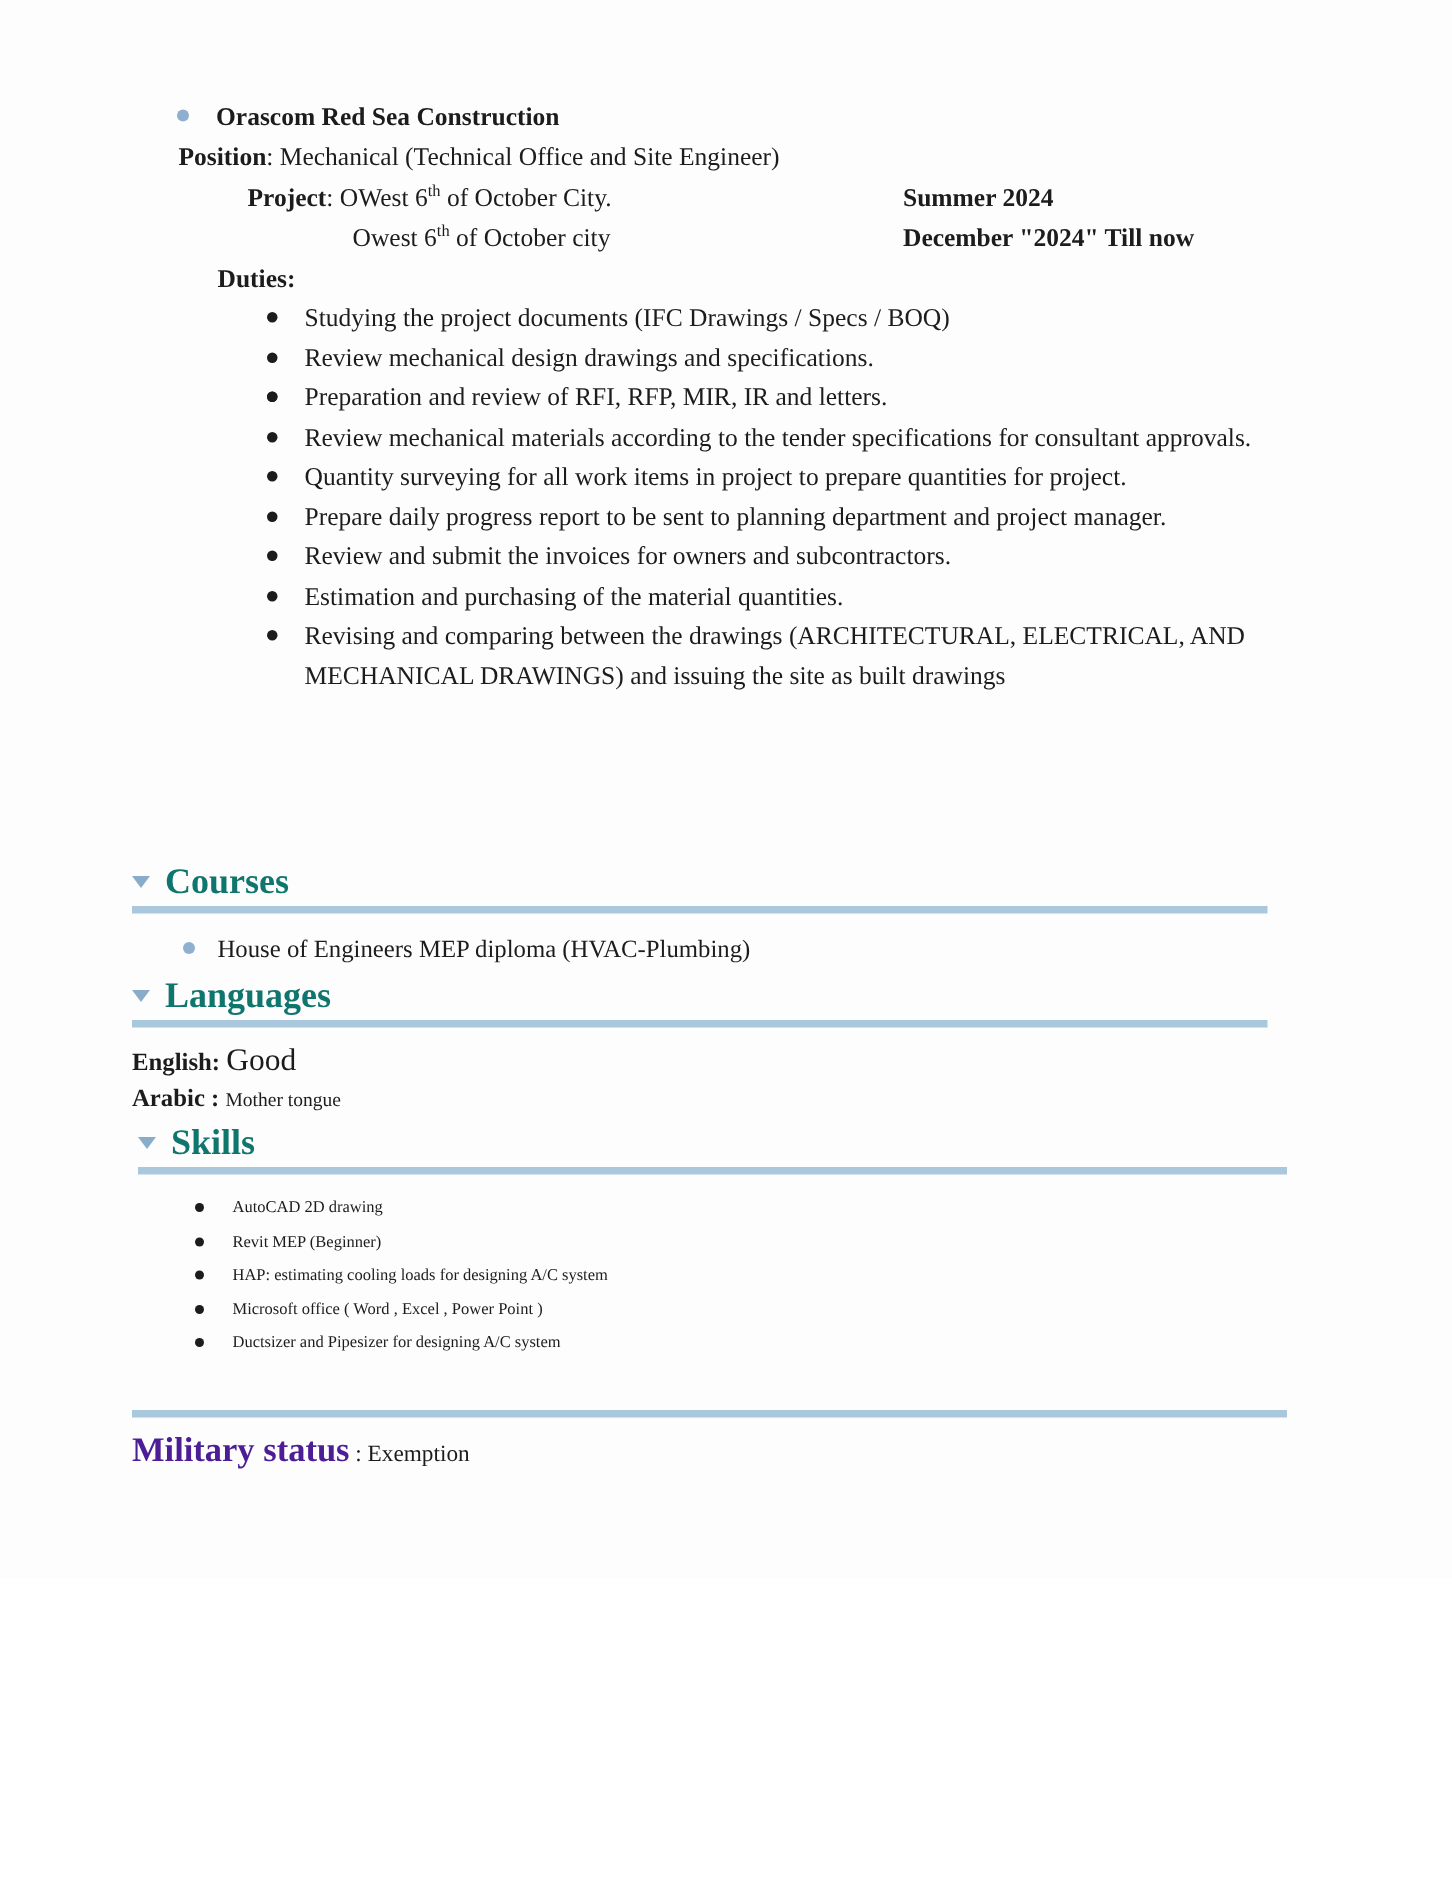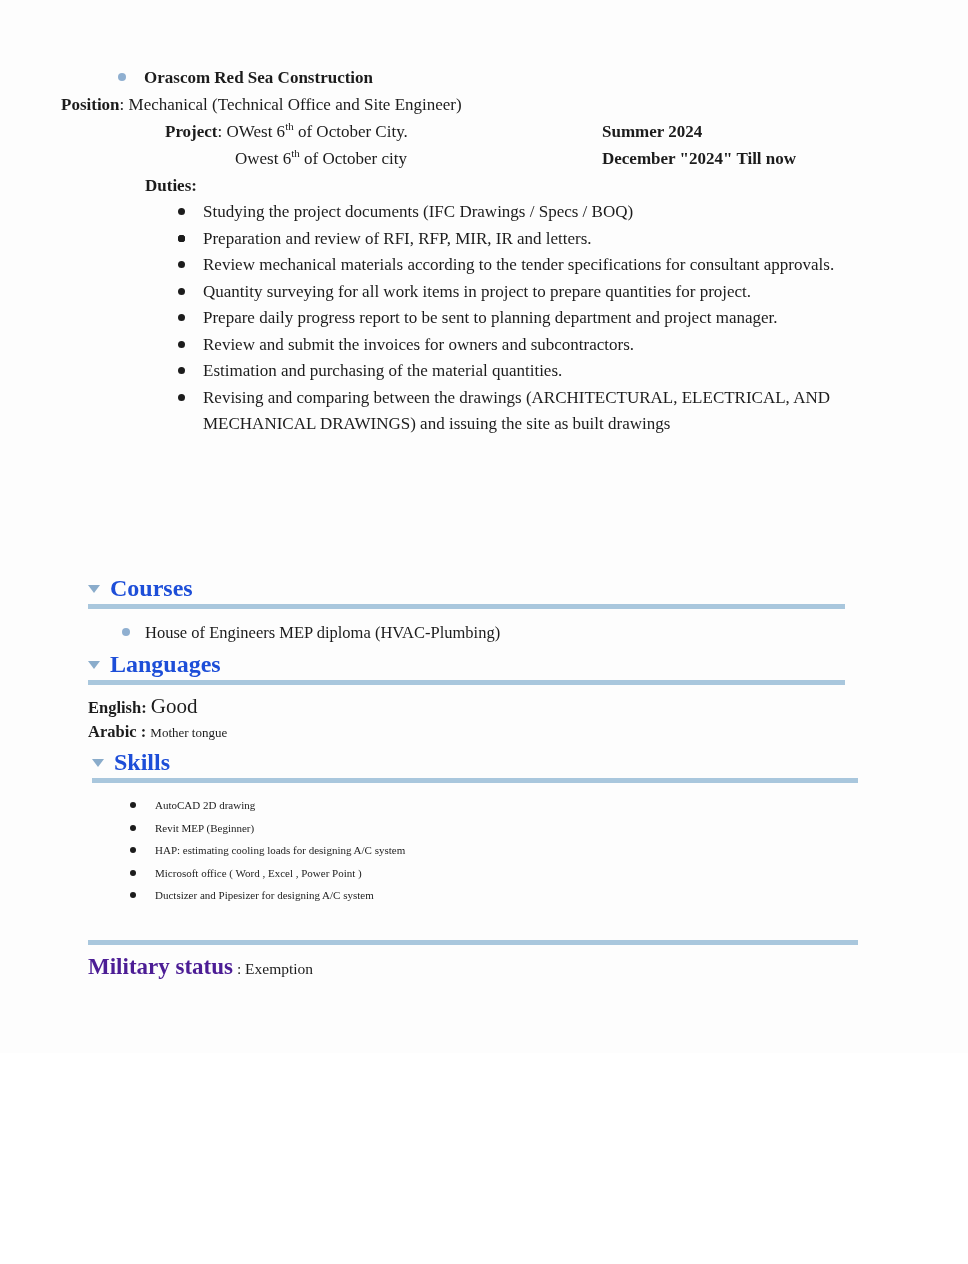--- a/index.html
+++ b/index.html
@@ -13,42 +13,42 @@
   }
 
   
   .experience{position:absolute;top:64px;left:0;width:968px;font-size:17px;}
   .row{position:relative;line-height:27px;}
   .company-row{padding-left:118px;font-weight:bold;}
   .blue-dot{
     display:inline-block;width:8px;height:8px;border-radius:50%;
     background:#8fafd0;margin-right:18px;vertical-align:2px;
   }
-  .position-row{padding-left:61px;}
+  .position-row{padding-left:119px;}
   .project-row{padding-left:165px;}
   .owest-row{padding-left:235px;}
   .duties-label-row{padding-left:145px;font-weight:bold;}
   b,.bold{font-weight:bold;}
   .date{position:absolute;left:602px;top:0;font-weight:bold;}
   sup{font-size:11px;line-height:0;}
 
   ul.duties{list-style:none;margin:0;padding:0;width:848px;}
   ul.duties li{position:relative;padding-left:203px;line-height:26.5px;}
   ul.duties .dot{
     position:absolute;left:178px;top:9px;
     width:7px;height:7px;border-radius:50%;background:#1c1c1c;
   }
 
   
   .sec-heading{
     position:absolute;left:0;width:757px;
     margin-left:88px;
     line-height:28px;padding-bottom:2px;
     border-bottom:5px solid #a9c7dd;
-    color:#1d4ed8;font-weight:bold;font-size:24px;
+    color:#0f766e;font-weight:bold;font-size:24px;
   }
   .tri{
     display:inline-block;width:0;height:0;
     border-left:6px solid transparent;border-right:6px solid transparent;
     border-top:8px solid #8aaccb;
     margin-right:10px;vertical-align:3px;
   }
   .h-courses{top:574px;}
   .h-languages{top:650px;}
   .h-skills{top:748px;margin-left:92px;width:766px;}
@@ -93,21 +93,21 @@
       <b>Project</b><span>: OWest 6</span><sup>th</sup><span> of October City.</span>
       <span class="date">Summer 2024</span>
     </div>
     <div class="row owest-row">
       <span>Owest 6</span><sup>th</sup><span>  of October city</span>
       <span class="date">December "2024" Till now</span>
     </div>
     <div class="row duties-label-row">Duties:</div>
     <ul class="duties">
       <li><span class="dot"></span><span>Studying the project documents (IFC Drawings / Specs / BOQ)</span></li>
-      <li><span class="dot"></span></li>
+      <li><span class="dot"></span><span>Review mechanical design drawings and specifications.</span></li>
       <li><span class="dot"></span></li>
       <li><span class="dot"></span><span>Preparation and review of RFI, RFP, MIR, IR and letters.</span></li>
       <li><span class="dot"></span><span>Review mechanical materials according to the tender specifications for consultant approvals.</span></li>
       <li><span class="dot"></span><span>Quantity surveying for all work items in project to prepare quantities for project.</span></li>
       <li><span class="dot"></span><span>Prepare daily progress report to be sent to planning department and project manager.</span></li>
       <li><span class="dot"></span><span>Review and submit the invoices for owners and subcontractors.</span></li>
       <li><span class="dot"></span><span>Estimation and purchasing of the material quantities.</span></li>
       <li><span class="dot"></span><span>Revising and comparing between the drawings (ARCHITECTURAL, ELECTRICAL, AND MECHANICAL DRAWINGS) and issuing the site as built drawings</span></li>
     </ul>
   </section>

